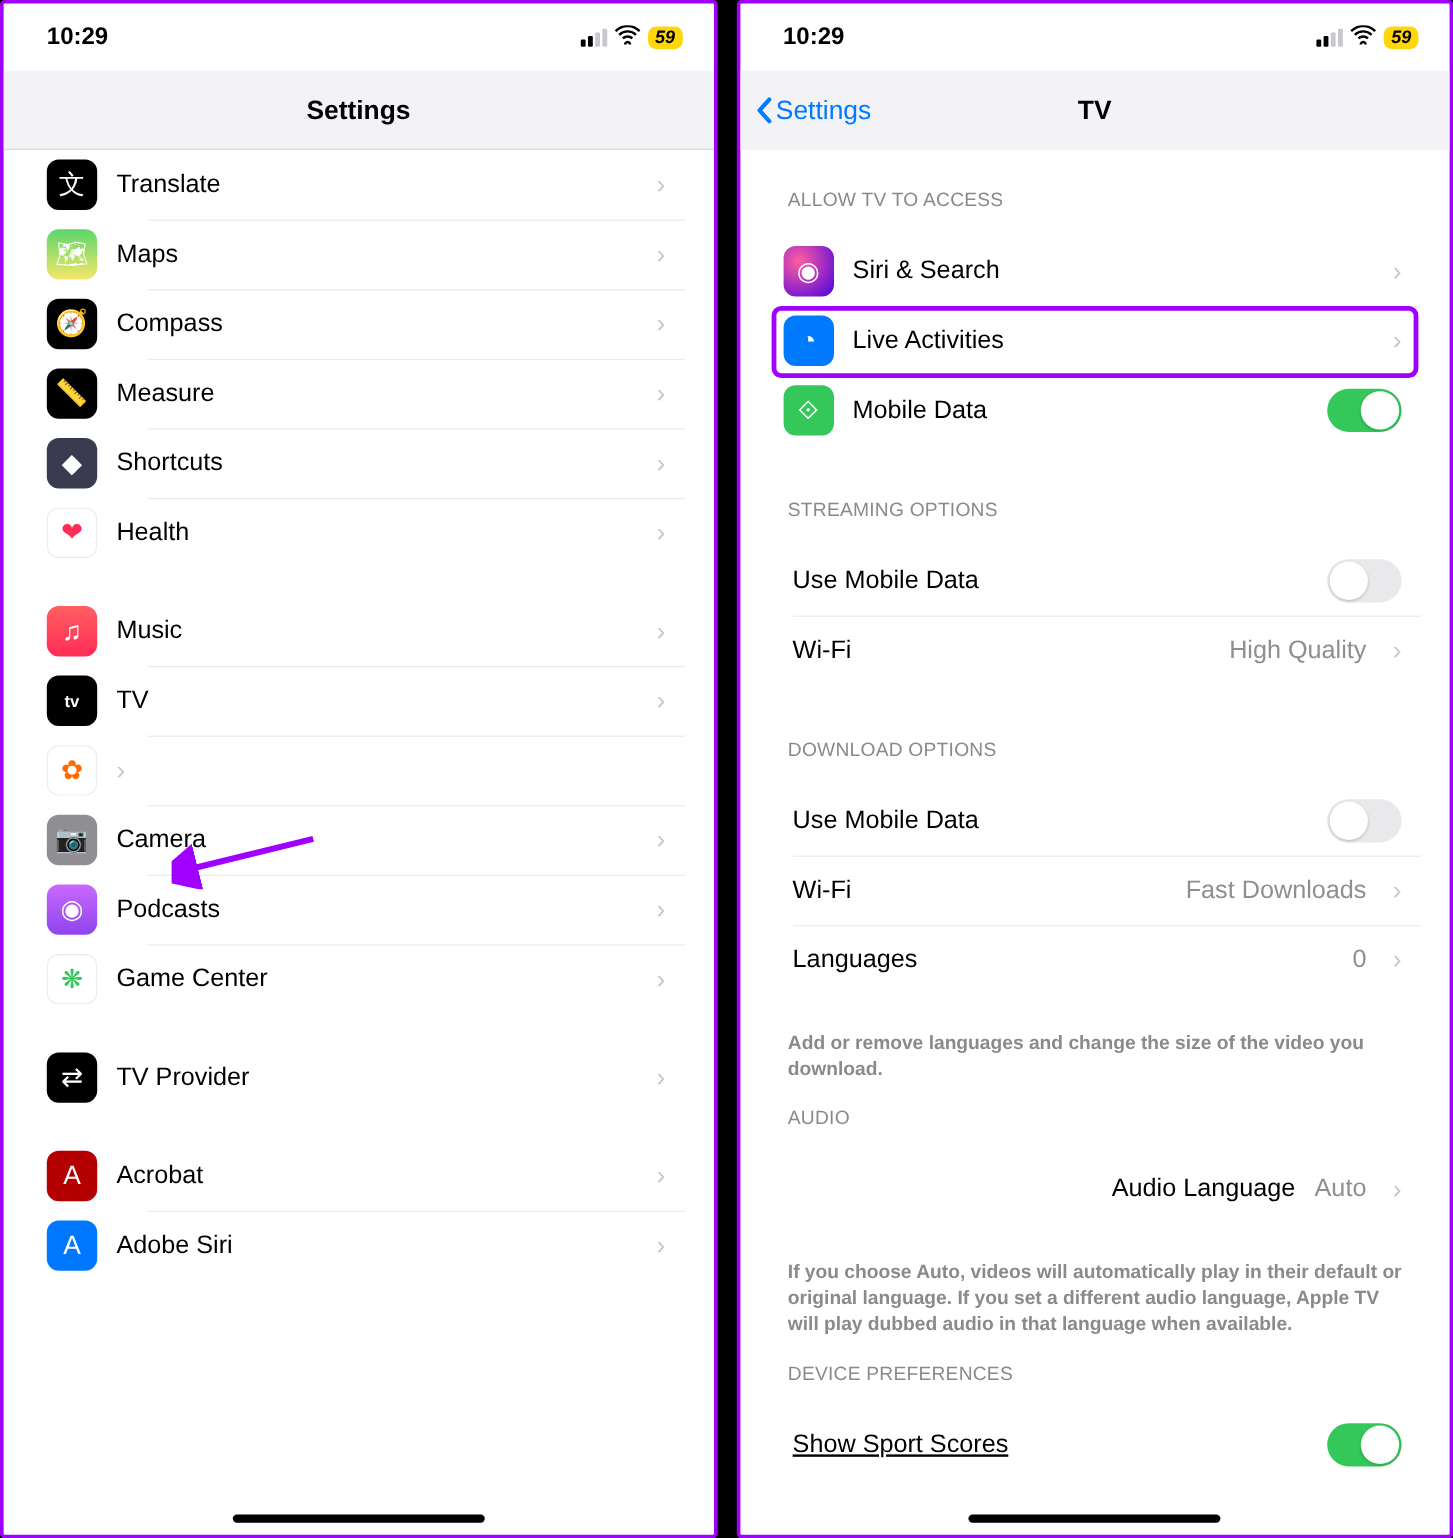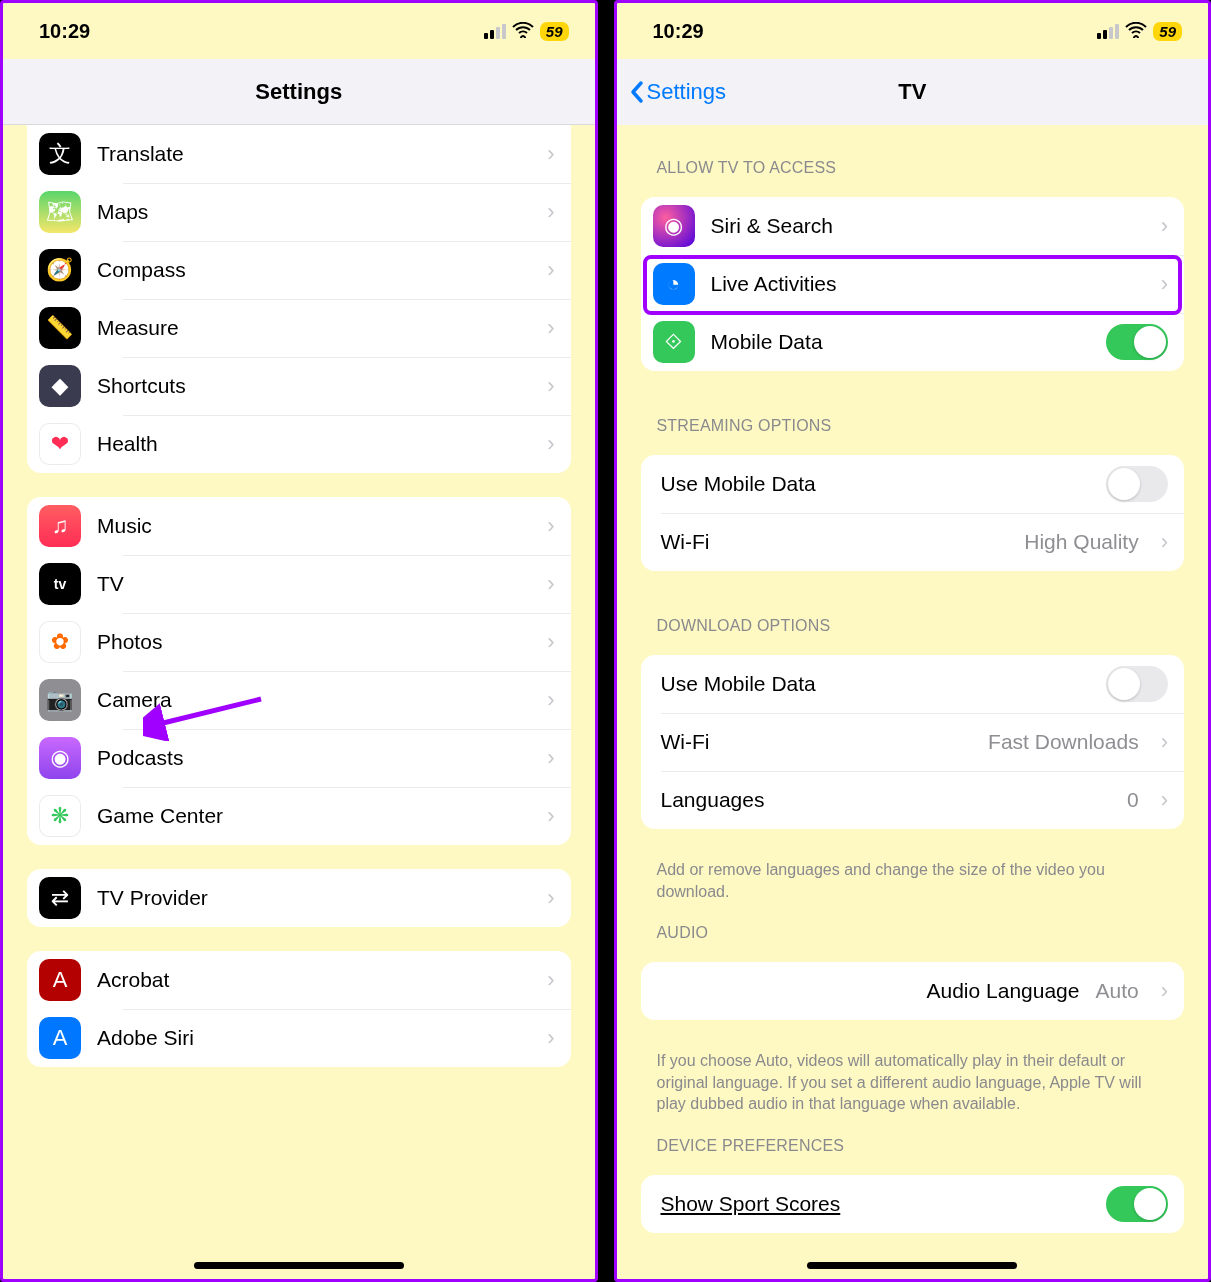--- a/index.html
+++ b/index.html
@@ -6,21 +6,21 @@
   body {
     font-family: -apple-system, "SF Pro Text", "Helvetica Neue", Helvetica, Arial, sans-serif;
     background: #000;
     width: 1211px;
     height: 1282px;
     display: flex;
     gap: 16px;
     padding: 0;
   }
   .phone {
-    background: #fef9c3;
+    background: #ffffff;
     flex: 1;
     border: 3px solid #a000ff;
     border-radius: 4px;
     position: relative;
     overflow: hidden;
   }
   .status-bar {
     height: 56px;
     display: flex;
     align-items: center;
@@ -110,20 +110,21 @@
     color: #8a8a8e;
     text-transform: uppercase;
     letter-spacing: 0.2px;
   }
   .section-header.tight { padding-top: 22px; }
   .section-footer {
     padding: 6px 40px 0 40px;
     font-size: 16px;
     color: #8a8a8e;
     line-height: 1.35;
+    font-weight: bold;
   }
   .toggle {
     width: 62px; height: 36px;
     border-radius: 18px;
     position: relative;
     flex-shrink:0;
   }
   .toggle::after {
     content:"";
     position:absolute;
@@ -226,21 +227,20 @@
           <span class="row-label">Music</span>
           <span class="chevron">›</span>
         </div>
         <div class="row">
           <span class="icon" style="background: rgb(0, 0, 0); font-size: 14px; font-weight: 600;"><span style="color:#fff"></span>tv</span>
           <span class="row-label">TV</span>
           <span class="chevron">›</span>
         </div>
         <div class="row">
           <span class="icon" style="background: rgb(255, 255, 255); box-shadow: rgba(0, 0, 0, 0.08) 0px 0px 0px 1px inset; color: rgb(255, 107, 0);">✿</span>
-          <span class="row-label">Photos</span>
           <span class="chevron">›</span>
         </div>
         <div class="row">
           <span class="icon" style="background: rgb(142, 142, 147);">📷</span>
           <span class="row-label">Camera</span>
           <span class="chevron">›</span>
         </div>
         <div class="row">
           <span class="icon" style="background: linear-gradient(rgb(201, 105, 255), rgb(142, 68, 236));">◉</span>
           <span class="row-label">Podcasts</span>

